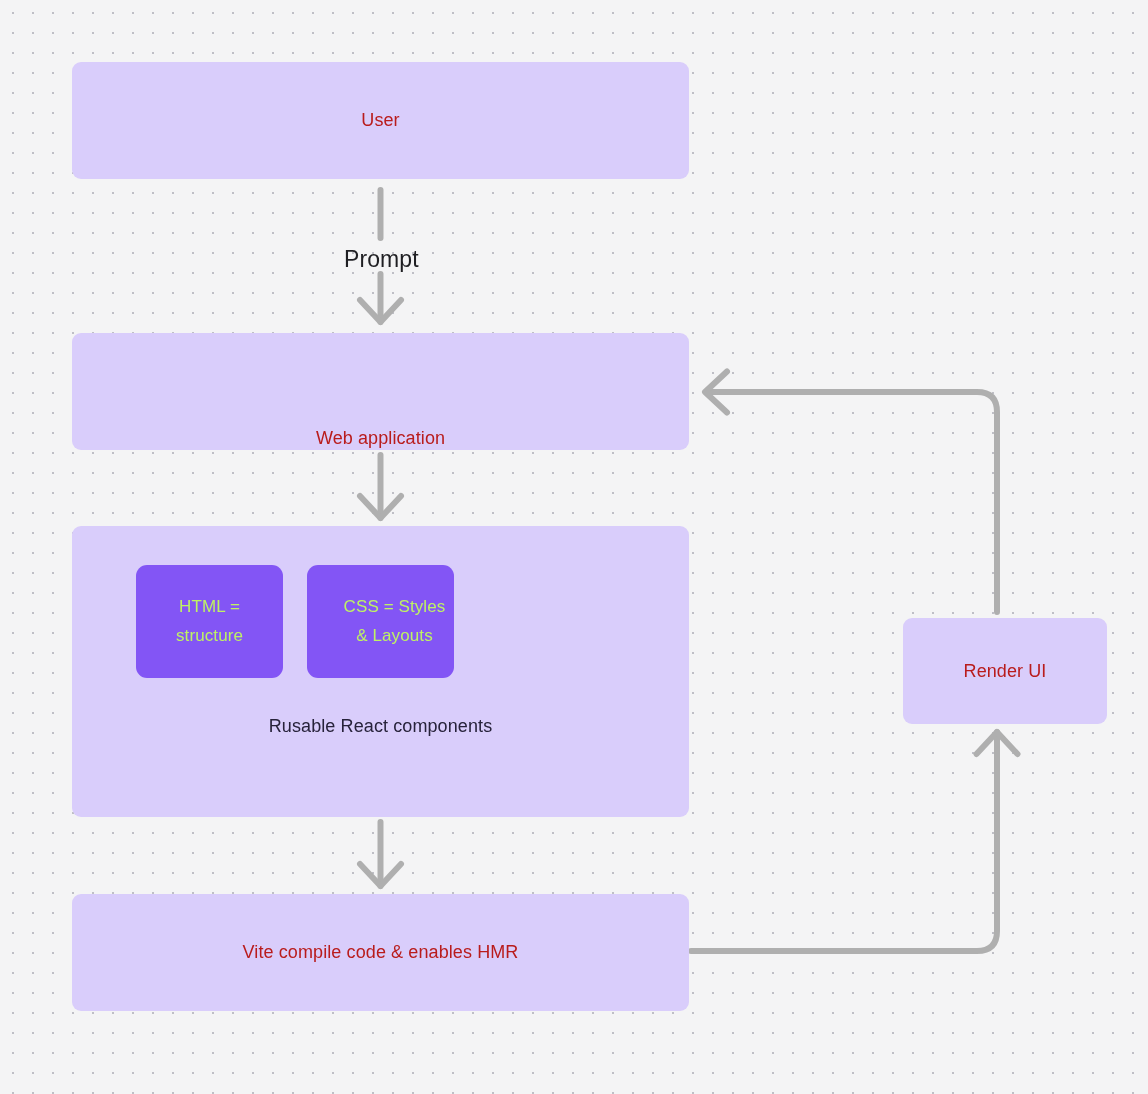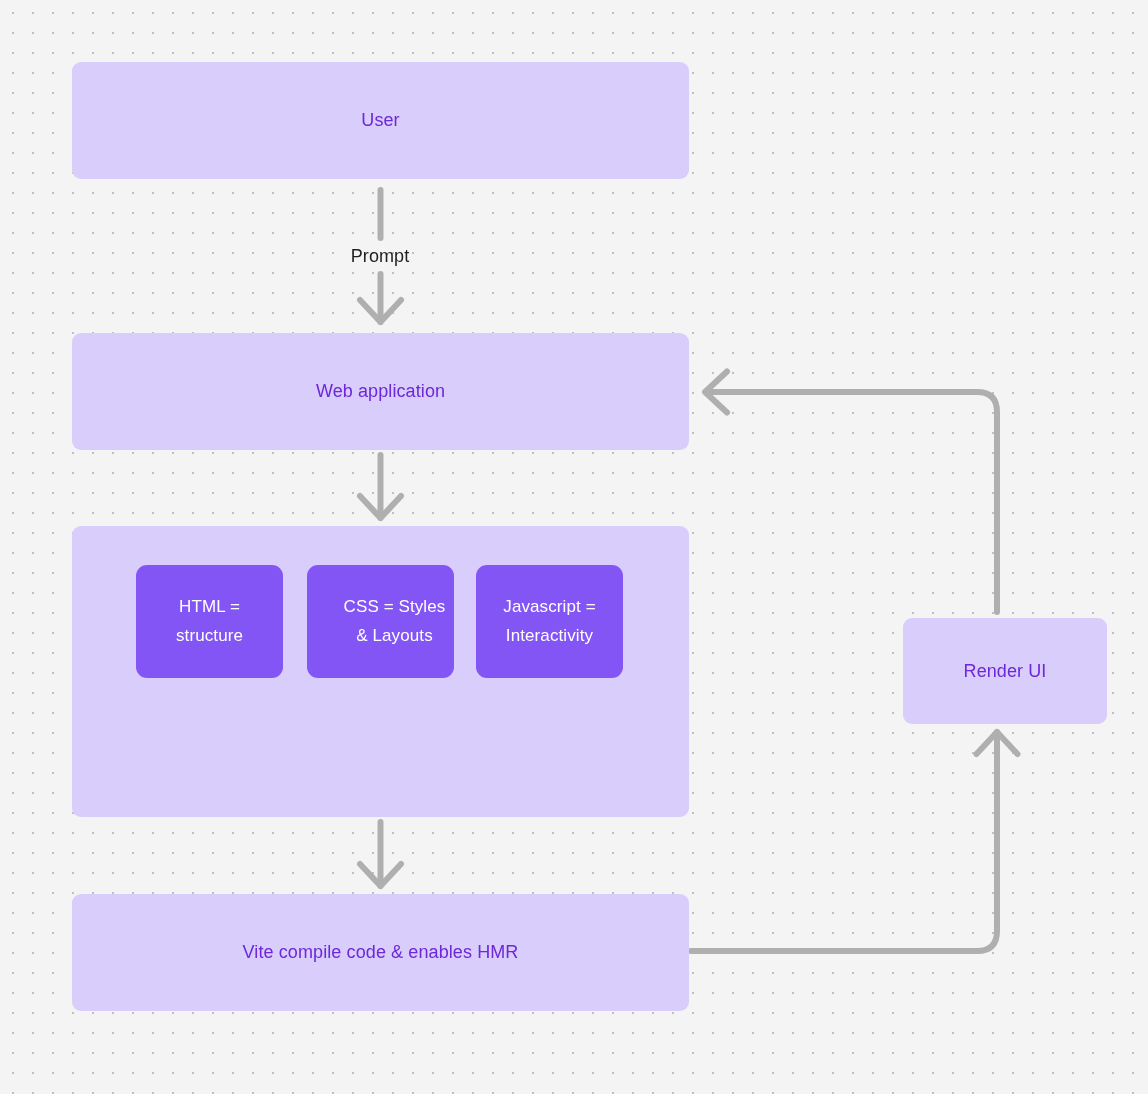--- a/index.html
+++ b/index.html
@@ -22,45 +22,45 @@
     position: absolute;
     box-sizing: border-box;
     background: #D9CDFB;
     border-radius: 9px;
     display: flex;
     align-items: center;
     justify-content: center;
   }
   .node-label {
     font-size: 18px;
-    color: #6d28d9;
+    color: #b91c1c;
     letter-spacing: 0.1px;
     text-align: center;
     line-height: 1.35;
   }
   
   #node-user      { left: 72px;  top: 62px;  width: 617px; height: 117px; }
-  #node-web       { left: 72px;  top: 333px; width: 617px; height: 117px; }
+  #node-web       { left: 72px;  top: 333px; width: 617px; height: 117px; align-items: flex-end; }
   #node-react     { left: 72px;  top: 526px; width: 617px; height: 291px; display: block; }
   #node-vite      { left: 72px;  top: 894px; width: 617px; height: 117px; }
   #node-render    { left: 903px; top: 618px; width: 204px; height: 106px; }
 
   
   .chip {
     position: absolute;
     box-sizing: border-box;
     background: #8355F5;
     border-radius: 11px;
     display: flex;
     align-items: center;
     justify-content: center;
   }
   .chip-label {
     font-size: 17px;
-    color: #ffffff;
+    color: #bef264;
     text-align: center;
     line-height: 1.7;
     letter-spacing: 0.1px;
   }
   #chip-html { left: 64px;  top: 39px; width: 147px; height: 113px; }
   #chip-css  { left: 235px; top: 39px; width: 147px; height: 113px; padding-left: 28px; }
   #chip-js   { left: 404px; top: 39px; width: 147px; height: 113px; }
 
   #react-caption {
     position: absolute;
@@ -91,21 +91,21 @@
   }
   .edge-head {
     fill: none;
     stroke: #AFAFAF;
     stroke-width: 6;
     stroke-linecap: round;
     stroke-linejoin: round;
   }
   .edge-label {
     position: absolute;
-    font-size: 18px;
+    font-size: 23px;
     color: #1F1F23;
     background: transparent;
     letter-spacing: 0.1px;
     white-space: nowrap;
   }
   #label-prompt {
     left: 344px;
     top: 246px;
     width: 72px;
     text-align: center;
@@ -161,26 +161,21 @@
         <span>HTML =</span><br>
         <span>structure</span>
       </span>
     </div>
     <div class="chip" id="chip-css">
       <span class="chip-label">
         <span>CSS = Styles</span><br>
         <span>&amp; Layouts</span>
       </span>
     </div>
-    <div class="chip" id="chip-js">
-      <span class="chip-label">
-        <span>Javascript =</span><br>
-        <span>Interactivity</span>
-      </span>
-    </div>
+    <div id="react-caption">Rusable React components</div>
   </div>
 
   <div class="node" id="node-vite">
     <span class="node-label">Vite compile code &amp; enables HMR</span>
   </div>
 
   <div class="node" id="node-render">
     <span class="node-label">Render UI</span>
   </div>
 

